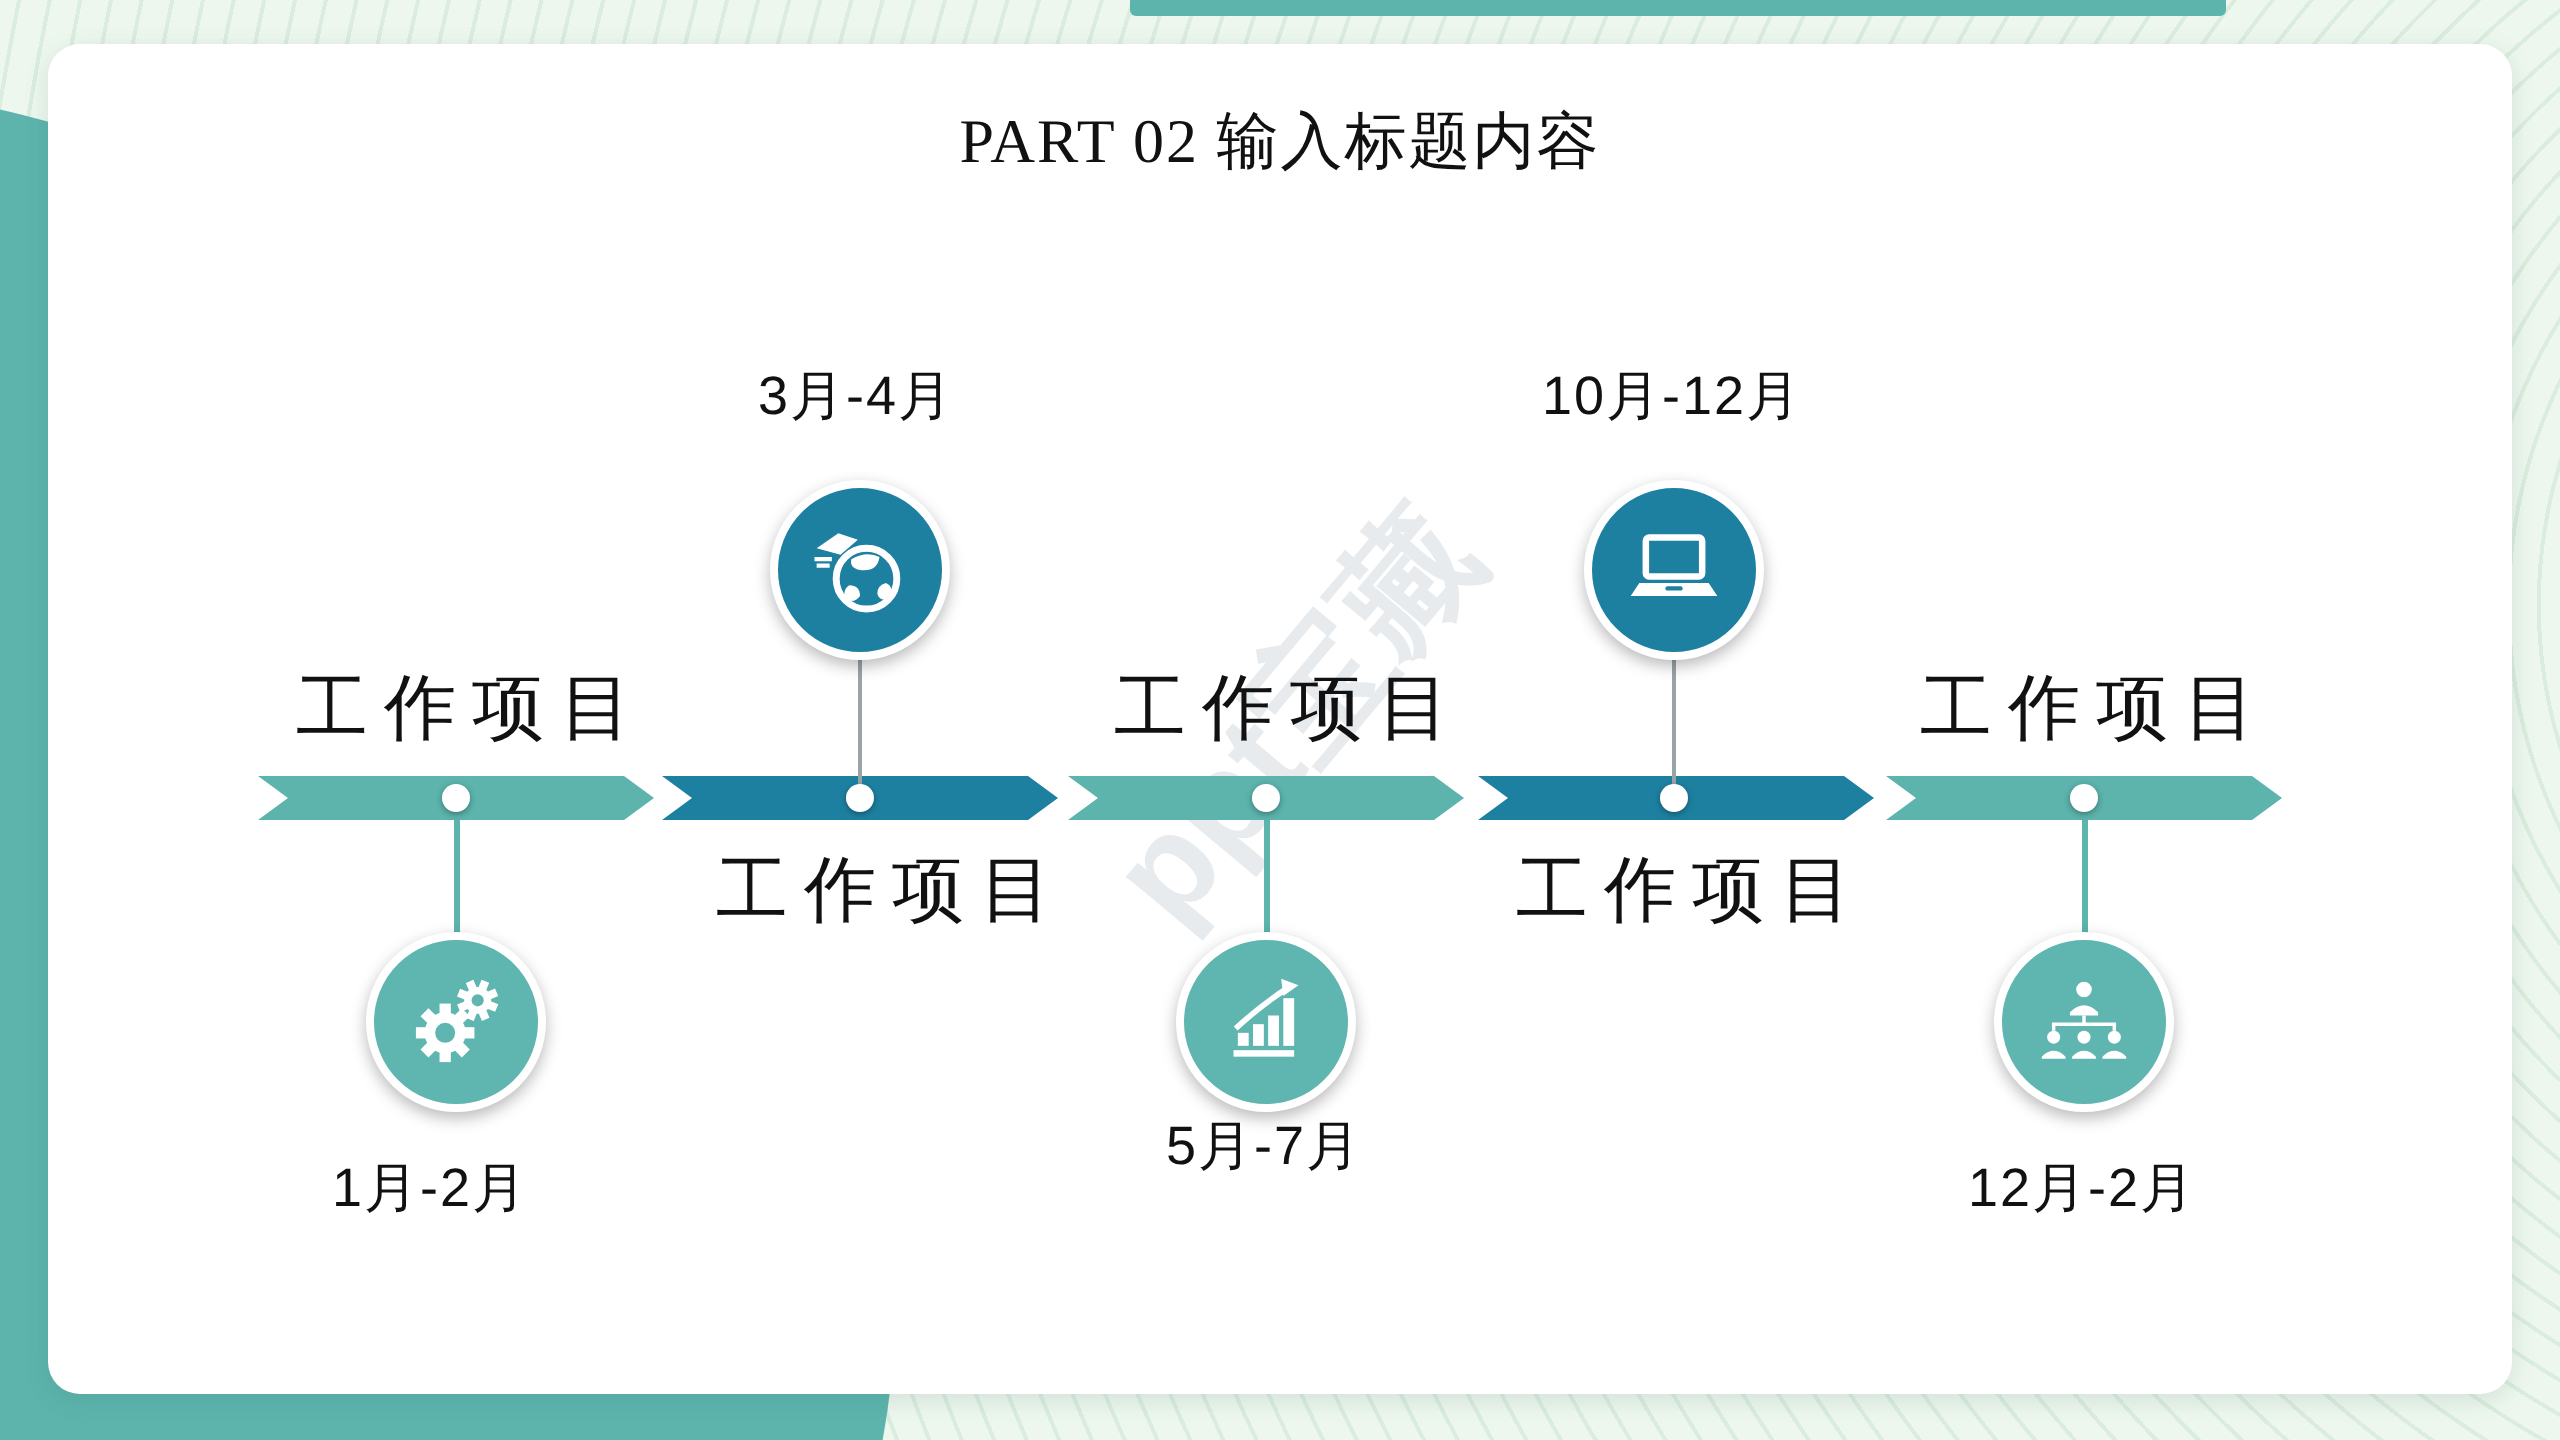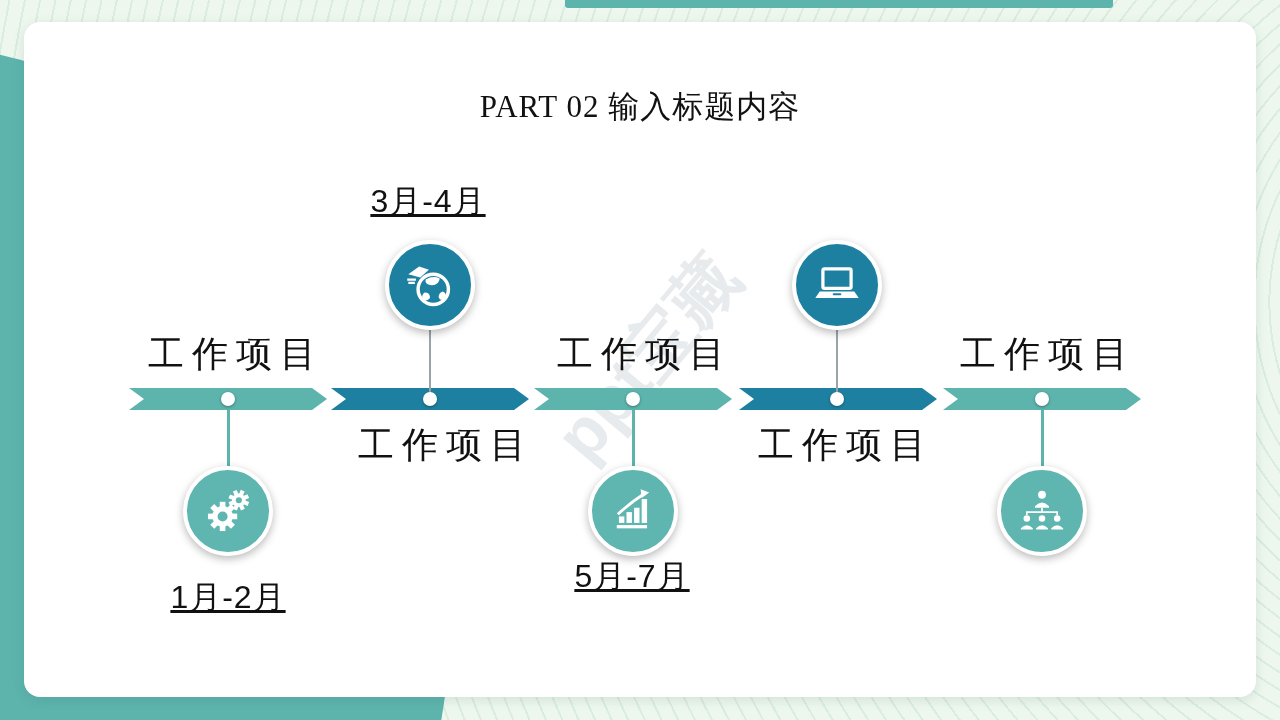--- a/index.html
+++ b/index.html
@@ -8,21 +8,21 @@
     background:
       repeating-radial-gradient(circle at 118% 42%, rgba(170,210,180,0.28) 0 2px, rgba(0,0,0,0) 2px 15px),
       #edf7ee;}
   
   .top-strip{position:absolute;left:565px;top:0;width:548px;height:8px;background:#5cb4ad;border-radius:0 0 3px 3px;}
   .left-blob{position:absolute;left:-710px;top:40px;width:1160px;height:1160px;border-radius:50%;background:#5cb4ad;}
   
   .card{position:absolute;left:24px;top:22px;width:1232px;height:675px;background:#ffffff;border-radius:16px;
         box-shadow:0 3px 12px rgba(60,110,95,0.15);}
   .title{position:absolute;left:0;right:0;top:50px;text-align:center;
-         font-family:"Liberation Serif","DejaVu Serif",serif;font-size:31px;color:#111;letter-spacing:1px;margin-top:36px;}
+         font-family:"Liberation Serif","DejaVu Serif",serif;font-size:31px;color:#111;letter-spacing:1px;}
   
   .watermark{position:absolute;left:648px;top:358px;transform:translate(-50%,-50%) rotate(-50deg);
              font-size:68px;font-weight:bold;color:rgba(185,192,198,0.32);white-space:nowrap;
              text-shadow:1px 1px 0 rgba(255,255,255,0.8);pointer-events:none;}
   
   .seg{position:absolute;top:388px;height:22px;width:198px;
        clip-path:polygon(0 0,calc(100% - 15px) 0,100% 50%,calc(100% - 15px) 100%,0 100%,15px 50%);
        filter:drop-shadow(0 2px 2px rgba(0,0,0,0.22));}
   .seg.light{background:#5cb4ad;}
   .seg.dark{background:#1e80a1;}
@@ -34,21 +34,21 @@
   .stem.up{top:328px;height:71px;width:2px;background:#9aa4a8;}
   .stem.down{top:399px;height:68px;width:2.5px;background:#5cb4ad;}
   
   .icircle{position:absolute;width:82px;height:82px;border-radius:50%;border:4px solid #ffffff;
            box-shadow:0 3px 8px rgba(0,0,0,0.28);display:flex;align-items:center;justify-content:center;z-index:3;}
   .icircle.dark{background:#1e80a1;}
   .icircle.light{background:#5fb5af;}
   .icircle svg{width:52px;height:52px;display:block;}
   
   .lbl{position:absolute;transform:translateX(-50%);white-space:nowrap;color:#111;}
-  .date{font-size:32px;letter-spacing:1px;text-decoration:underline;}
+  .date{font-size:27px;letter-spacing:1px;}
   .proj{font-size:36px;letter-spacing:8px;}
 </style>
 </head>
 <body>
 
 <div class="stage">
 
   <div class="top-strip"></div>
   <div class="left-blob"></div>
   <div class="card"></div>
@@ -142,23 +142,25 @@
       <path d="M24 21 v4 M10 28 v-3 h28 v3" stroke="#fff" stroke-width="1.6" fill="none"></path>
       <circle cx="10" cy="31" r="3" fill="#fff"></circle>
       <path d="M4.5 40 q5.5 -5.5 11 0 v1 h-11 z" fill="#fff"></path>
       <circle cx="24" cy="31" r="3" fill="#fff"></circle>
       <path d="M18.5 40 q5.5 -5.5 11 0 v1 h-11 z" fill="#fff"></path>
       <circle cx="38" cy="31" r="3" fill="#fff"></circle>
       <path d="M32.5 40 q5.5 -5.5 11 0 v1 h-11 z" fill="#fff"></path>
     </svg>
   </div>
 
-  <div class="lbl date" style="left:228px;top:576px">1月-2月</div>
+  <div class="lbl date" style="left:215px;top:576px">1月-2月</div>
   <div class="lbl date" style="left:428px;top:180px">3月-4月</div>
   <div class="lbl date" style="left:632px;top:555px">5月-7月</div>
+  <div class="lbl date" style="left:836px;top:180px">10月-12月</div>
+  <div class="lbl date" style="left:1041px;top:576px">12月-2月</div>
 
   <div class="lbl proj" style="left:236px;top:330px">工作项目</div>
   <div class="lbl proj" style="left:446px;top:421px">工作项目</div>
   <div class="lbl proj" style="left:645px;top:330px">工作项目</div>
   <div class="lbl proj" style="left:846px;top:421px">工作项目</div>
   <div class="lbl proj" style="left:1048px;top:330px">工作项目</div>
 
 </div>
 
 </body></html>

